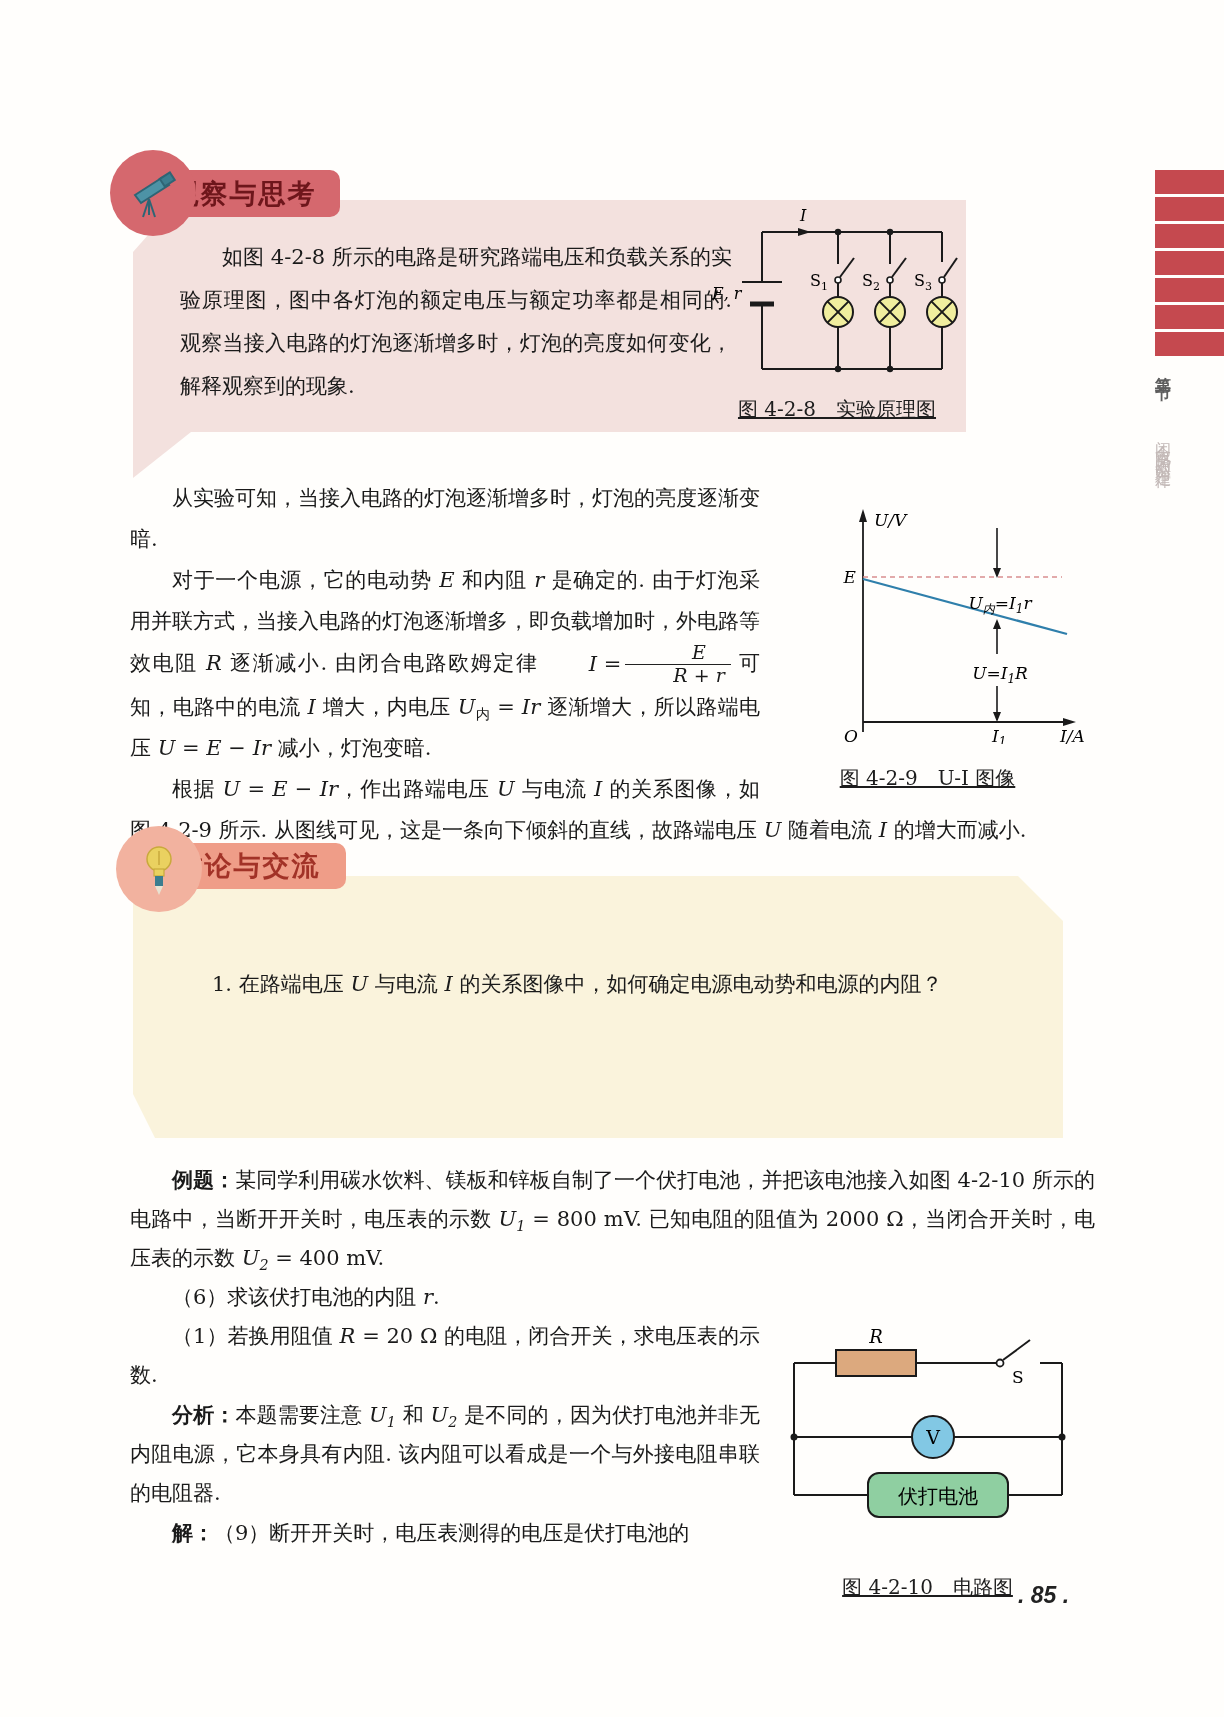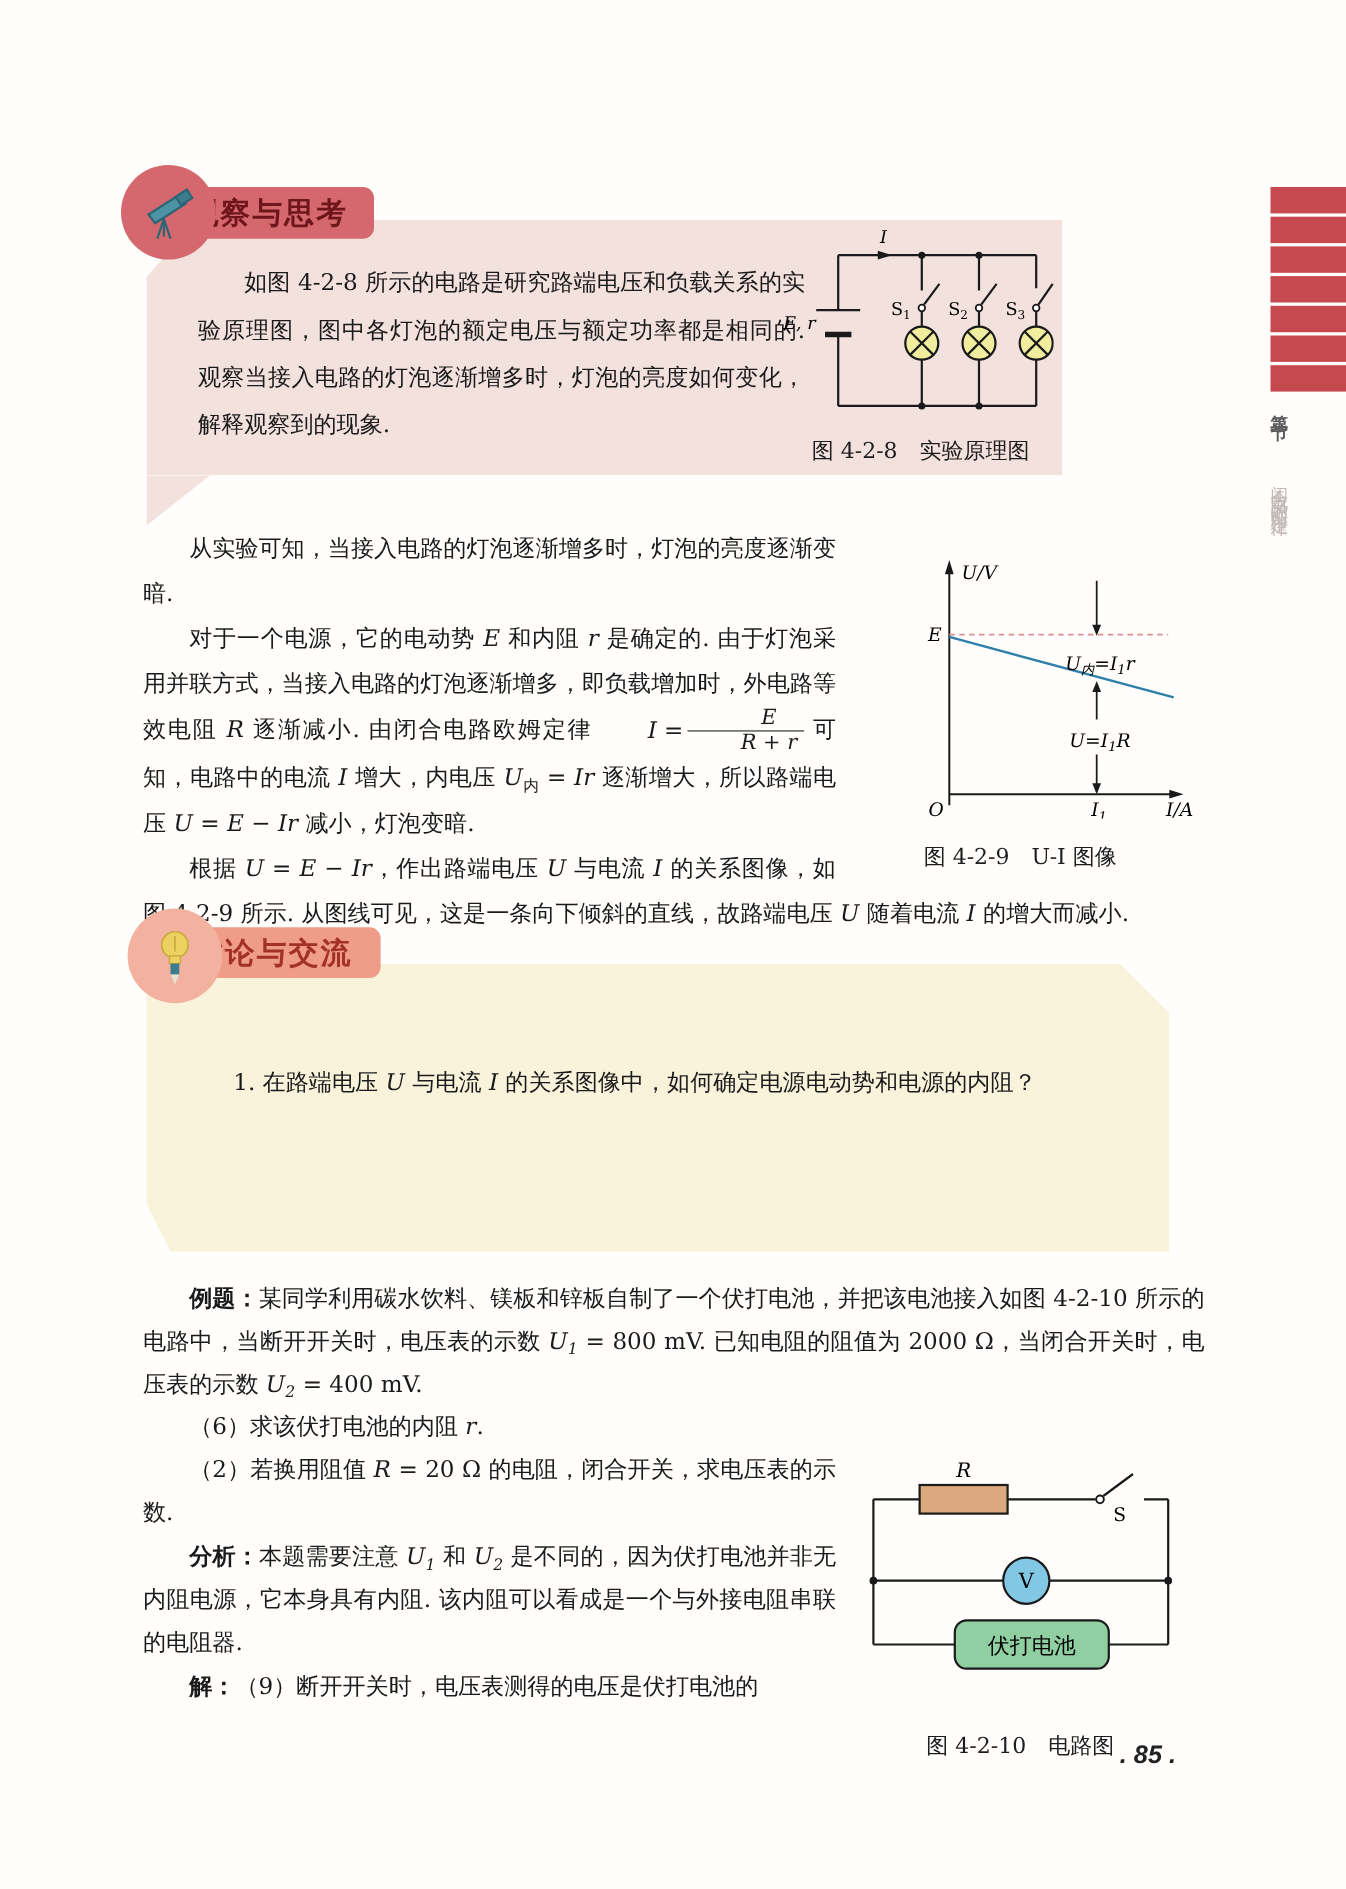--- a/index.html
+++ b/index.html
@@ -27,21 +27,21 @@
   #example-flow{line-height:39px;}
   
   .frac-wrap{display:inline-flex;align-items:center;vertical-align:middle;}
   .frac-pre{font-style:italic;margin-right:4px;}
   .frac{display:inline-block;text-align:center;font-style:italic;font-size:19px;line-height:1.15;}
   .frac .num{display:block;border-bottom:1.6px solid #222;padding:0 6px;}
   .frac .den{display:block;padding:0 6px;}
   
   #fig429-wrap{float:right;width:335px;height:294px;padding-top:4px;}
   #fig4210-wrap{float:right;width:335px;height:252px;padding-top:10px;text-align:center;}
-  .fig-caption{font-size:20px;text-align:center;color:#1d1d1d;text-indent:0;}
+  .fig-caption{font-size:20px;text-align:center;color:#1d1d1d;text-indent:0;text-decoration:underline;}
   
   #red-strip{display:flex;flex-direction:column;gap:3px;z-index:1;}
   #red-strip .blk{width:69px;height:24px;background:var(--strip-red);}
   .vtext{writing-mode:vertical-rl;text-orientation:upright;letter-spacing:4px;}
   #side-sec{font-size:16px;color:#5d5d5d;font-weight:bold;}
   #side-chap{font-size:16px;color:#c3b9b7;}
   #page-num{font-family:"Liberation Sans","DejaVu Sans",sans-serif;font-size:23px;color:#222;font-weight:bold;font-style:italic;}
   svg text{font-family:"DejaVu Serif","Liberation Serif",serif;}
 </style>
 </head>
@@ -213,21 +213,21 @@
         <circle cx="284" cy="110" r="3.5" fill="#1a1a1a"></circle>
         <circle cx="155" cy="110" r="21" fill="var(--meter-blue)" stroke="#1a1a1a" stroke-width="2"></circle>
         <rect x="90" y="146" width="140" height="44" rx="11" fill="var(--battery-green)" stroke="#1a1a1a" stroke-width="2"></rect>
         <text x="98" y="16" font-size="18" font-style="italic" text-anchor="middle">R</text>
         <text x="234" y="56" font-size="17">S</text>
         <text x="155" y="117" font-size="19" text-anchor="middle">V</text>
         <text x="160" y="176" font-size="20" text-anchor="middle">伏打电池</text>
       </svg>
       <div class="fig-caption" style="margin-top:16px;">图 4-2-10　电路图</div>
     </div>
-    <p><span>（2）若换用阻值 </span><span class="it">R</span><span> = 20 Ω 的电阻，闭合开关，求电压表的示数.</span></p>
+    <p><span>（1）若换用阻值 </span><span class="it">R</span><span> = 20 Ω 的电阻，闭合开关，求电压表的示数.</span></p>
     <p><span class="bd">分析：</span><span>本题需要注意 </span><span class="it">U</span><sub class="it">1</sub><span> 和 </span><span class="it">U</span><sub class="it">2</sub><span> 是不同的，因为伏打电池并非无内阻电源，它本身具有内阻. 该内阻可以看成是一个与外接电阻串联的电阻器.</span></p>
     <p><span class="bd">解：</span><span>（9）断开开关时，电压表测得的电压是伏打电池的</span></p>
   </div>
 
   <div class="abs" id="red-strip" style="left:1155px;top:170px;">
     <div class="blk"></div>
     <div class="blk"></div>
     <div class="blk"></div>
     <div class="blk"></div>
     <div class="blk"></div>

